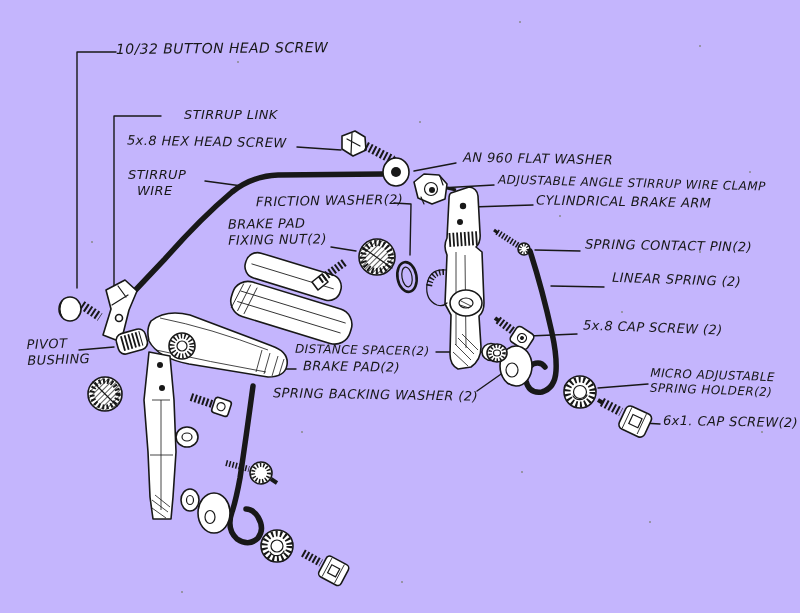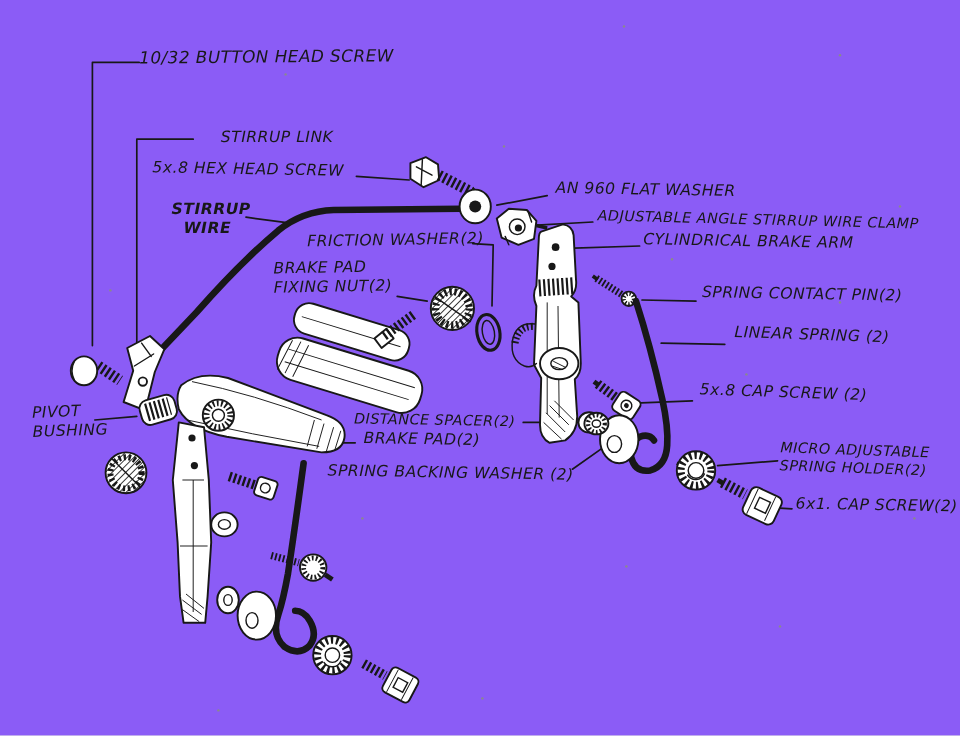--- a/index.html
+++ b/index.html
@@ -1,16 +1,16 @@
 <!DOCTYPE html>
 <html><head>
 <meta charset="utf-8">
 <style>
   html,body{margin:0;padding:0;background:#e8e8e8;}
-  #page{position:relative;width:800px;height:613px;background:#8b5cf6;overflow:hidden;
+  #page{position:relative;width:800px;height:613px;background:#c4b5fd;overflow:hidden;
         font-family:"DejaVu Sans",sans-serif;}
   .lbl{position:absolute;font-style:italic;font-weight:500;font-size:13px;line-height:1.25;
        letter-spacing:.4px;color:#181818;white-space:pre;}
   svg{position:absolute;left:0;top:0;}
   .ol{fill:#fff;stroke:#181818;stroke-width:1.6;stroke-linejoin:round;}
   .ln{fill:none;stroke:#181818;stroke-width:1.2;stroke-linecap:round;}
   .thin{fill:none;stroke:#181818;stroke-width:.8;}
   .leader{fill:none;stroke:#181818;stroke-width:1.4;stroke-linecap:round;stroke-linejoin:round;}
   .thick{fill:none;stroke:#181818;stroke-width:5.5;stroke-linecap:round;}
   .thr{fill:none;stroke:#181818;}
@@ -264,21 +264,21 @@
       <rect class="ol" x="321" y="559" width="25" height="23" rx="4"></rect>
       <path class="ln" d="M329,566 h9 v9 h-9 Z"></path>
       <path class="thin" d="M326,560 V581 M340,560 V581"></path>
     </g>
   </g>
 </svg>
 
 <div class="lbl" style="left:116px;top:40px;font-size:14px;transform:rotate(-.5deg);">10/32 BUTTON HEAD SCREW</div>
 <div class="lbl" style="left:184px;top:107px;">STIRRUP LINK</div>
 <div class="lbl" style="left:127px;top:134px;transform:rotate(1deg);">5x.8 HEX HEAD SCREW</div>
-<div class="lbl" style="left:143px;top:167px;font-weight:bold;">STIRRUP
+<div class="lbl" style="left:128px;top:167px;">STIRRUP
   WIRE</div>
 <div class="lbl" style="left:463px;top:151px;transform:rotate(1deg);">AN 960 FLAT WASHER</div>
 <div class="lbl" style="left:498px;top:176px;font-size:12px;transform:rotate(1.5deg);">ADJUSTABLE ANGLE STIRRUP WIRE CLAMP</div>
 <div class="lbl" style="left:536px;top:194px;transform:rotate(1deg);">CYLINDRICAL BRAKE ARM</div>
 <div class="lbl" style="left:256px;top:193px;transform:rotate(-1deg);">FRICTION WASHER(2)</div>
 <div class="lbl" style="left:228px;top:216px;transform:rotate(-1deg);">BRAKE PAD
 FIXING NUT(2)</div>
 <div class="lbl" style="left:585px;top:238px;transform:rotate(1deg);">SPRING CONTACT PIN(2)</div>
 <div class="lbl" style="left:612px;top:272px;transform:rotate(2deg);">LINEAR SPRING (2)</div>
 <div class="lbl" style="left:583px;top:320px;transform:rotate(2deg);">5x.8 CAP SCREW (2)</div>

